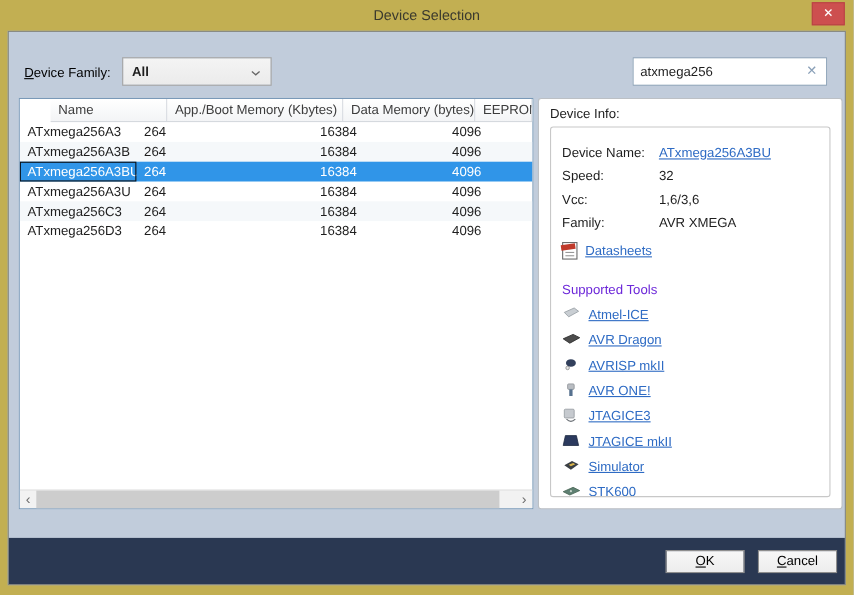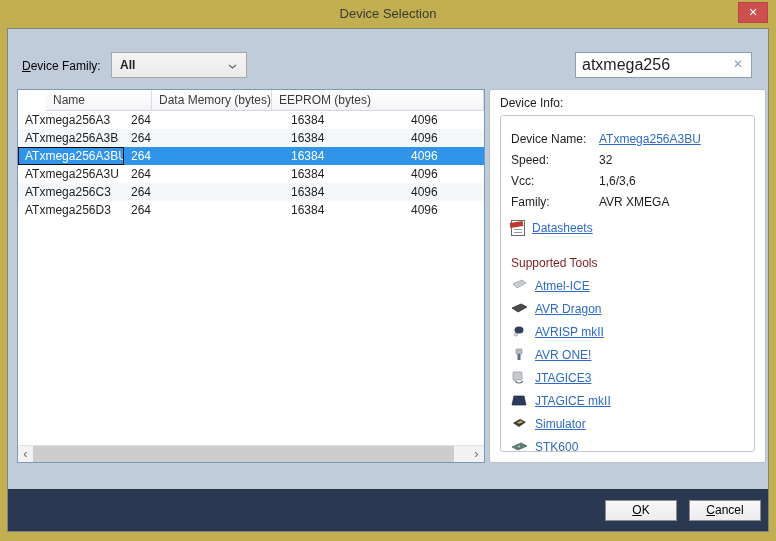--- a/index.html
+++ b/index.html
@@ -12,21 +12,21 @@
   .close-btn { position:absolute; right:8px; top:2px; width:30px; height:21px; background:#cd4f4f; border:1px solid #b84444; color:#fff; font-size:11px; font-weight:bold; text-align:center; line-height:19px; cursor:pointer; }
 
   .client { position:absolute; left:7px; top:28px; width:762px; height:504px; background:#c1ccdb; border:1px solid #83847a; }
 
   
   .devfam-label { position:absolute; left:14px; top:30px; color:#000; }
   .devfam-label u { text-decoration:underline; }
   .dropdown { position:absolute; left:103px; top:23px; width:136px; height:26px; background:linear-gradient(#f4f4f4,#ebebeb); border:1px solid #a7a7a7; line-height:24px; padding-left:8px; cursor:default;font-weight:bold; }
   .dropdown svg { position:absolute; right:9px; top:11px; }
   .searchbox { position:absolute; left:567px; top:23px; width:177px; height:26px; background:#fff; border:1px solid #8aa0b6; }
-  .searchbox input { position:absolute; left:6px; top:2px; width:140px; height:20px; border:none; outline:none; font-family:inherit; font-size:16px; color:#1e1e1e; background:transparent; }
+  .searchbox input { position:absolute; left:6px; top:2px; width:140px; height:20px; border:none; outline:none; font-family:inherit; font-size:12px; color:#1e1e1e; background:transparent; }
   .search-clear { position:absolute; right:8px; top:4px; color:#8aa0b8; font-size:12px; font-weight:bold; cursor:pointer; }
 
   
   .dtable { position:absolute; left:9px; top:60px; width:468px; height:374px; background:#fff; border:1px solid #7a99b8; overflow:hidden; }
   .thead { display:flex; height:21px; background:linear-gradient(#ffffff,#f3f4f6); border-bottom:1px solid #d5d9de;margin-left:28px; }
   .th { padding:3px 0 0 7px; color:#3c3c3c; border-right:1px solid #d9dce1; white-space:nowrap; overflow:hidden; }
   .trow { display:flex; height:18px; line-height:18px; cursor:default; }
   .trow.alt { background:#f5f8fa; }
   .tc { padding-left:7px; white-space:nowrap; overflow:hidden; }
   .c0 { width:106px; } .c1 { width:160px; } .c2 { width:120px; } .c3 { flex:1; }
@@ -43,21 +43,21 @@
   .panel { position:absolute; left:481px; top:60px; width:277px; height:374px; background:#fff; border:1px solid #bcc0c5; border-radius:3px; }
   .panel-title { position:absolute; left:10px; top:6px; color:#1e1e1e; }
   .inner-box { position:absolute; left:10px; top:25px; width:255px; height:337px; border:1px solid #c8c8c8; border-radius:3px; background:#fff; padding:15px 0 0 10px; overflow:hidden; }
   .field { display:flex; height:21px; line-height:16px; }
   .flabel { width:88px; color:#1e1e1e; }
   a.link { color:#2e6bc4; text-decoration:underline; cursor:pointer; }
   .ds-row { display:flex; align-items:center; height:24px; margin-top:1px; }
   .pdf-icon { width:14px; height:16px; position:relative; background:#fff; border:1px solid #6b6b6b; margin-right:7px; }
   .pdf-icon::before { content:""; position:absolute; left:-2px; top:1px; width:13px; height:5px; background:#c03a2b; transform:rotate(-8deg); }
   .pdf-icon::after { content:""; position:absolute; left:2px; top:8px; width:8px; height:1px; background:#999; box-shadow:0 3px 0 #999; }
-  .tools-title { margin-top:16px; height:18px; color:#7f1d1d; }
+  .tools-title { margin-top:16px; height:18px; color:#6d28d9; }
   .tool { display:flex; align-items:center; height:23px; }
   .ticon { width:17px; height:13px; margin-right:7px; flex:0 0 17px; }
 
   
   .footer { position:absolute; left:0; bottom:0; width:760px; height:42px; background:#2a3852; }
   .btn { position:absolute; top:11px; width:72px; height:21px; background:linear-gradient(#f7f7f7,#ededed); border:1px solid #8e8e8e; text-align:center; line-height:19px; color:#000; cursor:pointer; }
   .btn u { text-decoration:underline; }
   .btn-ok { left:597px; } .btn-cancel { left:681px; }
 </style>
 </head>
@@ -78,20 +78,21 @@
       </svg>
   </div>
   <div class="searchbox">
     <input value="atxmega256" style="">
     <span class="search-clear">✕</span>
   </div>
 
   <div class="dtable">
     <div class="thead">
       <div class="th c0">Name</div>
+      <div class="th c1">App./Boot Memory (Kbytes)</div>
       <div class="th c2">Data Memory (bytes)</div>
       <div class="th c3">EEPROM (bytes)</div>
     </div>
     <div class="trow">
       <div class="tc c0">ATxmega256A3</div>
       <div class="tc c1">264</div>
       <div class="tc c2">16384</div>
       <div class="tc c3">4096</div>
     </div>
     <div class="trow alt">

